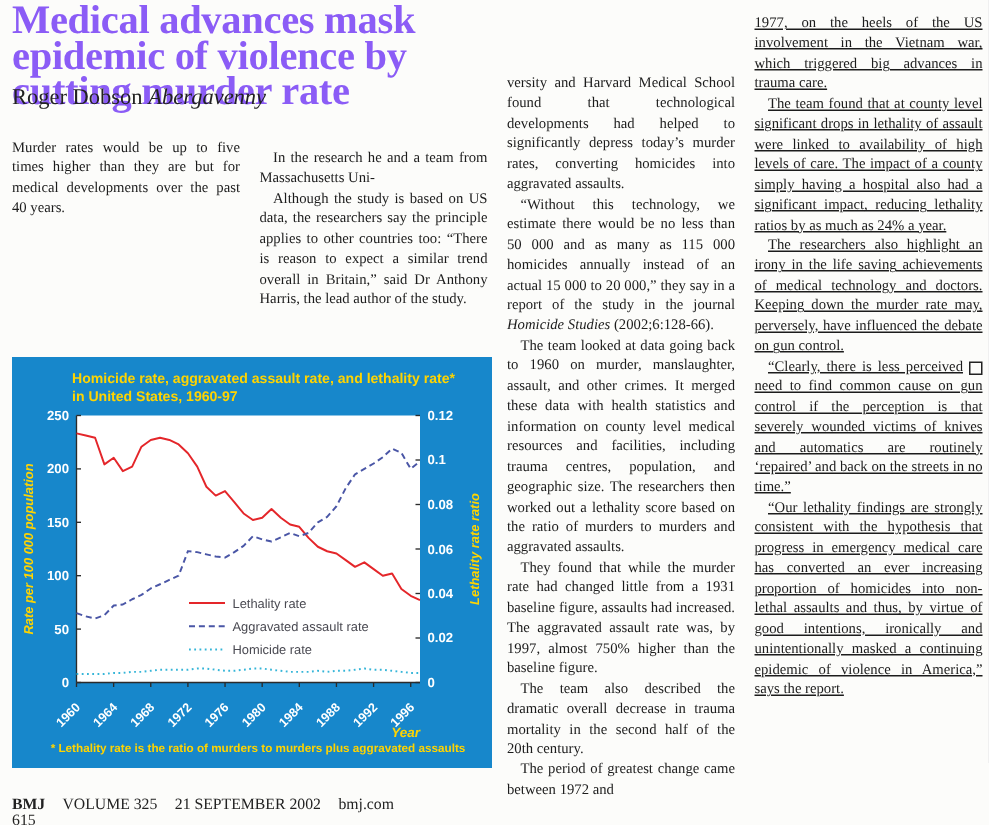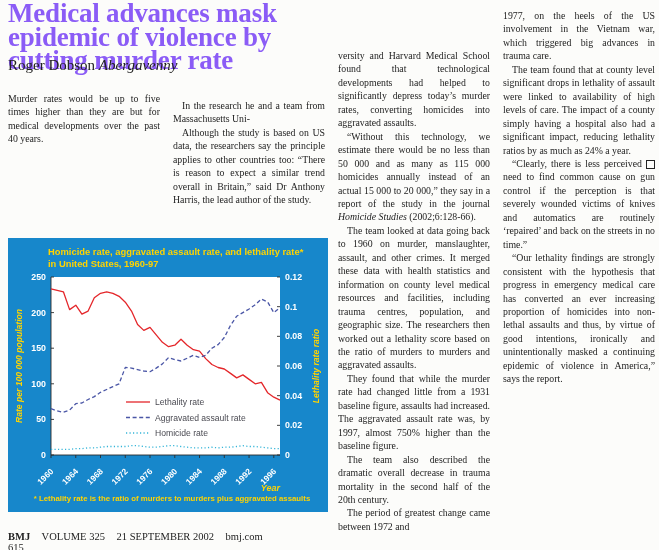--- a/index.html
+++ b/index.html
@@ -9,21 +9,21 @@
             font-size:27px;line-height:23.5px;font-weight:bold;color:#8b5cf6;letter-spacing:-0.2px;}
   .byline{position:absolute;left:8px;top:57px;font-size:15px;color:#222;}
   .byline .loc{font-style:italic;}
   .bodycol{position:absolute;width:152px;font-size:9.8px;line-height:13.45px;
            text-align:justify;color:#1c1c1c;}
   .bodycol p{margin:0;}
   .bodycol p.ind{text-indent:9px;}
   .col1{left:8px;top:92px;}
   .col2{left:173px;top:99px;}
   .col3{left:338px;top:9px;margin-top:40px;}
-  .col4{left:503px;top:9px;}
+  .col4{left:503px;top:9px;text-decoration:underline;}
   .endbox{float:right;width:7px;height:7px;border:1.2px solid #222;margin-top:3px;margin-left:4px;}
   .chart{position:absolute;left:8px;top:238px;width:360px;height:274px;margin:0;}
   .chart svg{display:block;}
   .footer{position:absolute;left:8px;right:18px;top:531px;display:flex;
           justify-content:space-between;align-items:baseline;font-size:10.5px;color:#222;flex-direction:column;}
   .footer .grp span{margin-right:9px;}
   .footer .bmj{font-weight:bold;}
 </style>
 </head>
 <body>
@@ -48,20 +48,21 @@
       <p>versity and Harvard Medical School found that technological developments had helped to significantly depress today’s murder rates, converting homicides into aggravated assaults.</p>
       <p class="ind">“Without this technology, we estimate there would be no less than 50 000 and as many as 115 000 homicides annually instead of an actual 15 000 to 20 000,” they say in a report of the study in the journal <i>Homicide Studies</i> (2002;6:128-66).</p>
       <p class="ind">The team looked at data going back to 1960 on murder, manslaughter, assault, and other crimes. It merged these data with health statistics and information on county level medical resources and facilities, including trauma centres, population, and geographic size. The researchers then worked out a lethality score based on the ratio of murders to murders and aggravated assaults.</p>
       <p class="ind">They found that while the murder rate had changed little from a 1931 baseline figure, assaults had increased. The aggravated assault rate was, by 1997, almost 750% higher than the baseline figure.</p>
       <p class="ind">The team also described the dramatic overall decrease in trauma mortality in the second half of the 20th century.</p>
       <p class="ind">The period of greatest change came between 1972 and</p>
     </div>
   <div class="bodycol col4">
       <p>1977, on the heels of the US involvement in the Vietnam war, which triggered big advances in trauma care.</p>
       <p class="ind">The team found that at county level significant drops in lethality of assault were linked to availability of high levels of care. The impact of a county simply having a hospital also had a significant impact, reducing lethality ratios by as much as 24% a year.</p>
+      <p class="ind">The researchers also highlight an irony in the life saving achievements of medical technology and doctors. Keeping down the murder rate may, perversely, have influenced the debate on gun control.</p>
       <p class="ind"><span class="endbox"></span>“Clearly, there is less perceived need to find common cause on gun control if the perception is that severely wounded victims of knives and automatics are routinely ‘repaired’ and back on the streets in no time.”</p>
       <p class="ind">“Our lethality findings are strongly consistent with the hypothesis that progress in emergency medical care has converted an ever increasing proportion of homicides into non-lethal assaults and thus, by virtue of good intentions, ironically and unintentionally masked a continuing epidemic of violence in America,” says the report.</p>
     </div>
 
   <figure class="chart">
     <svg width="320" height="274" viewBox="0 0 320 274">
         <rect x="0" y="0" width="320" height="274" fill="#1787CB"></rect>
         <rect x="43" y="39" width="229" height="178" fill="#FFFFFF"></rect>
         <text x="40" y="17" fill="#FFD400" style="font-family:Liberation Sans,sans-serif;font-size:9.4px;font-weight:bold;">Homicide rate, aggravated assault rate, and lethality rate*</text>
         <text x="40" y="29" fill="#FFD400" style="font-family:Liberation Sans,sans-serif;font-size:9.4px;font-weight:bold;">in United States, 1960-97</text>

